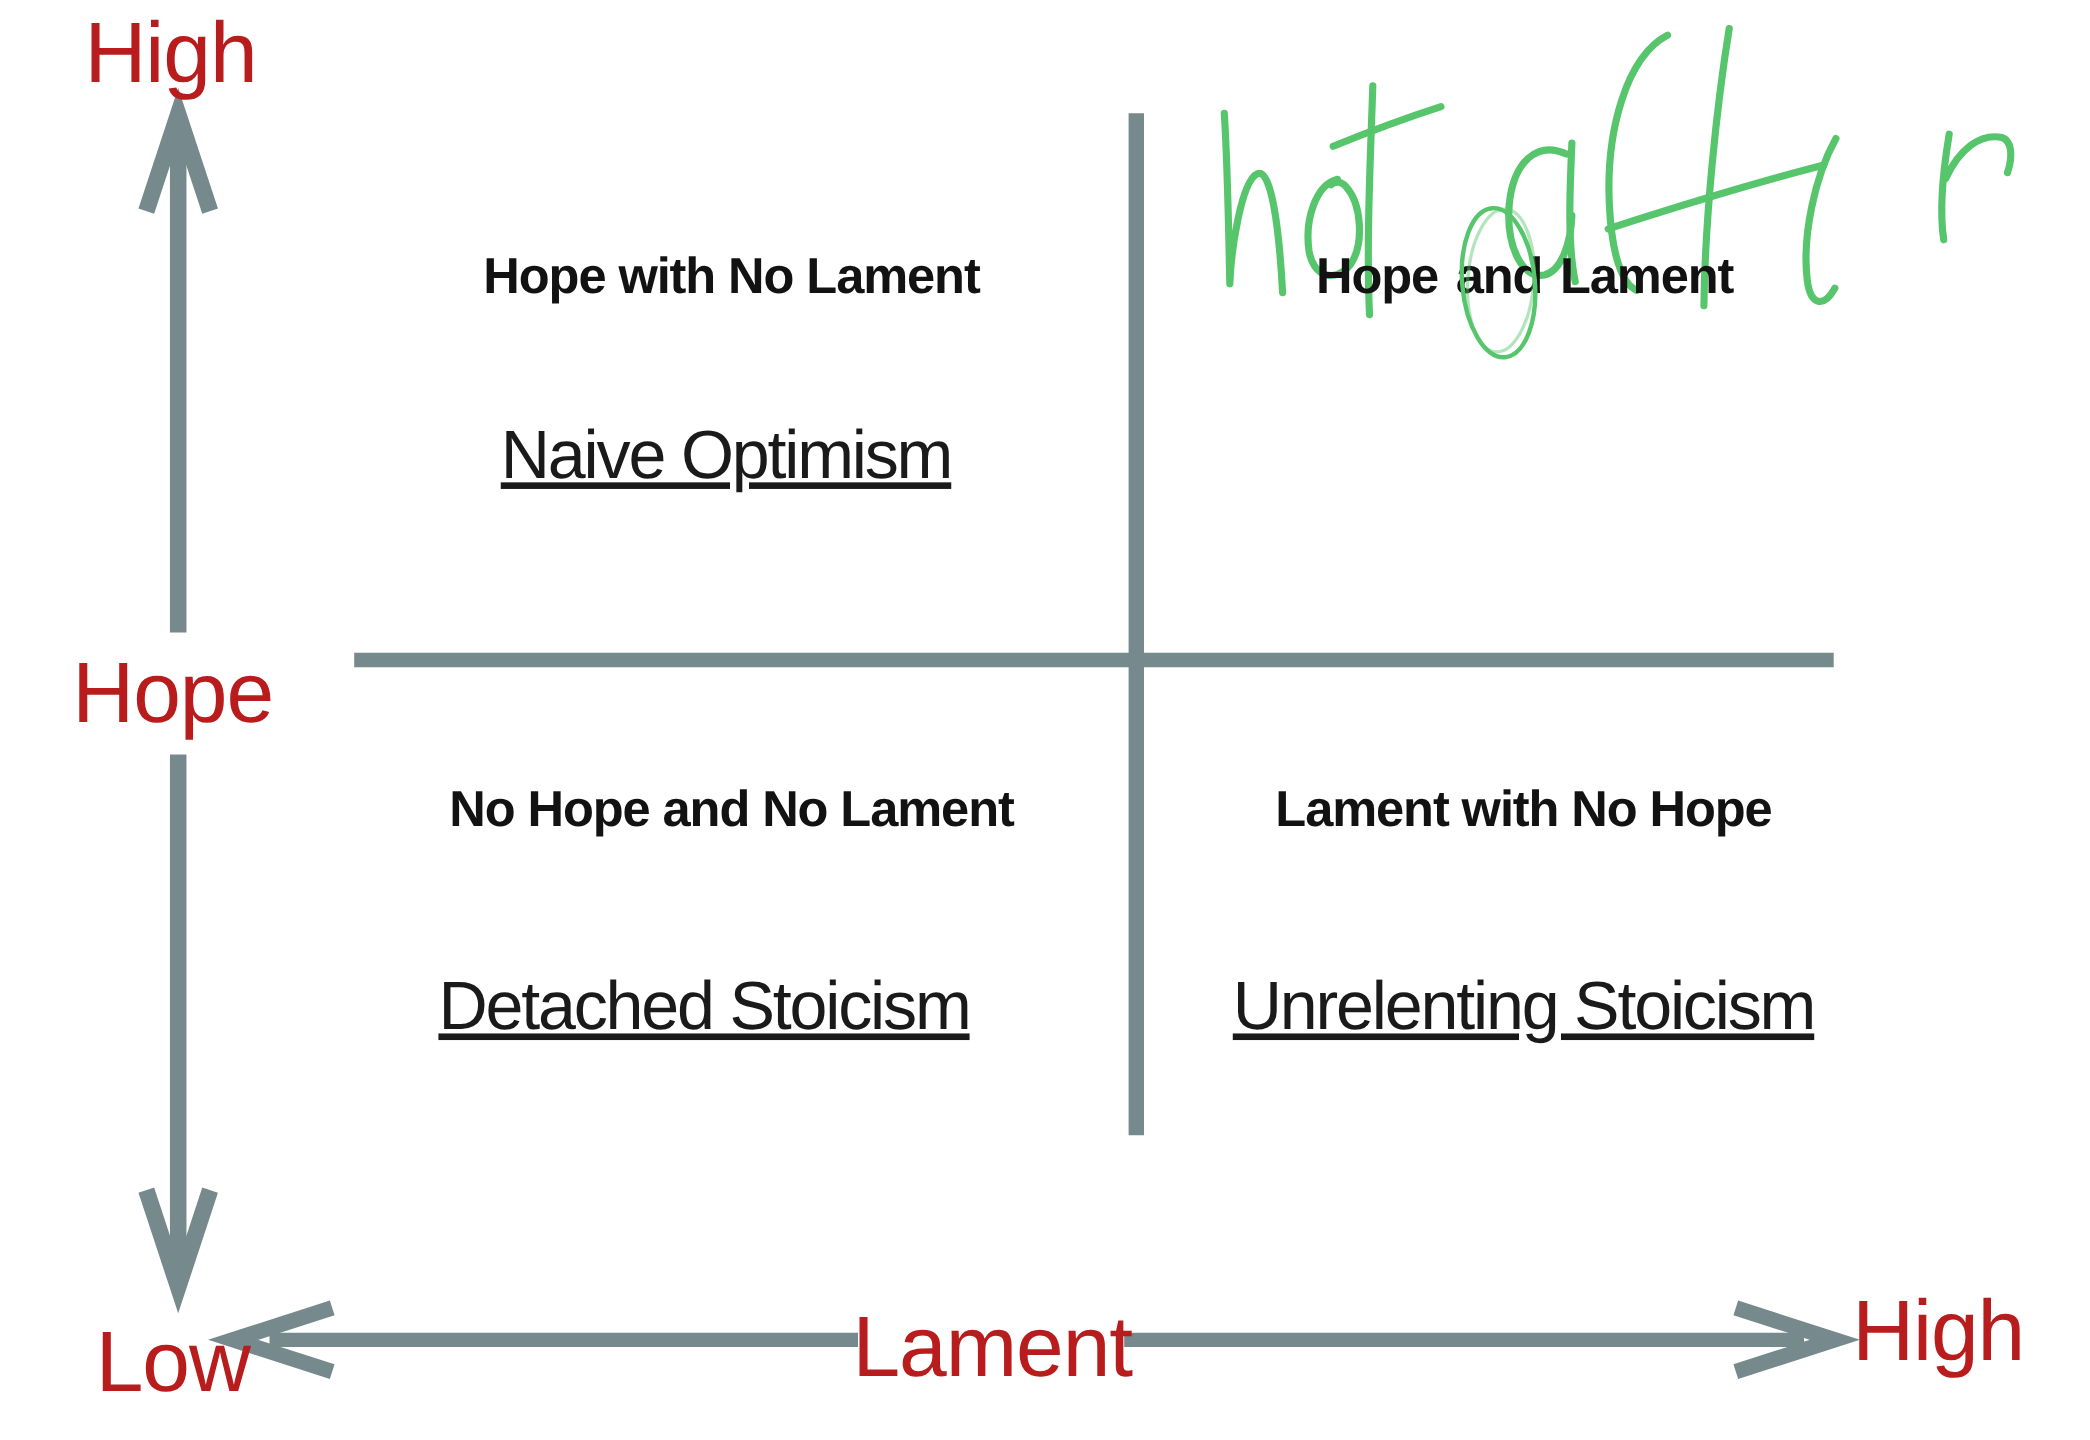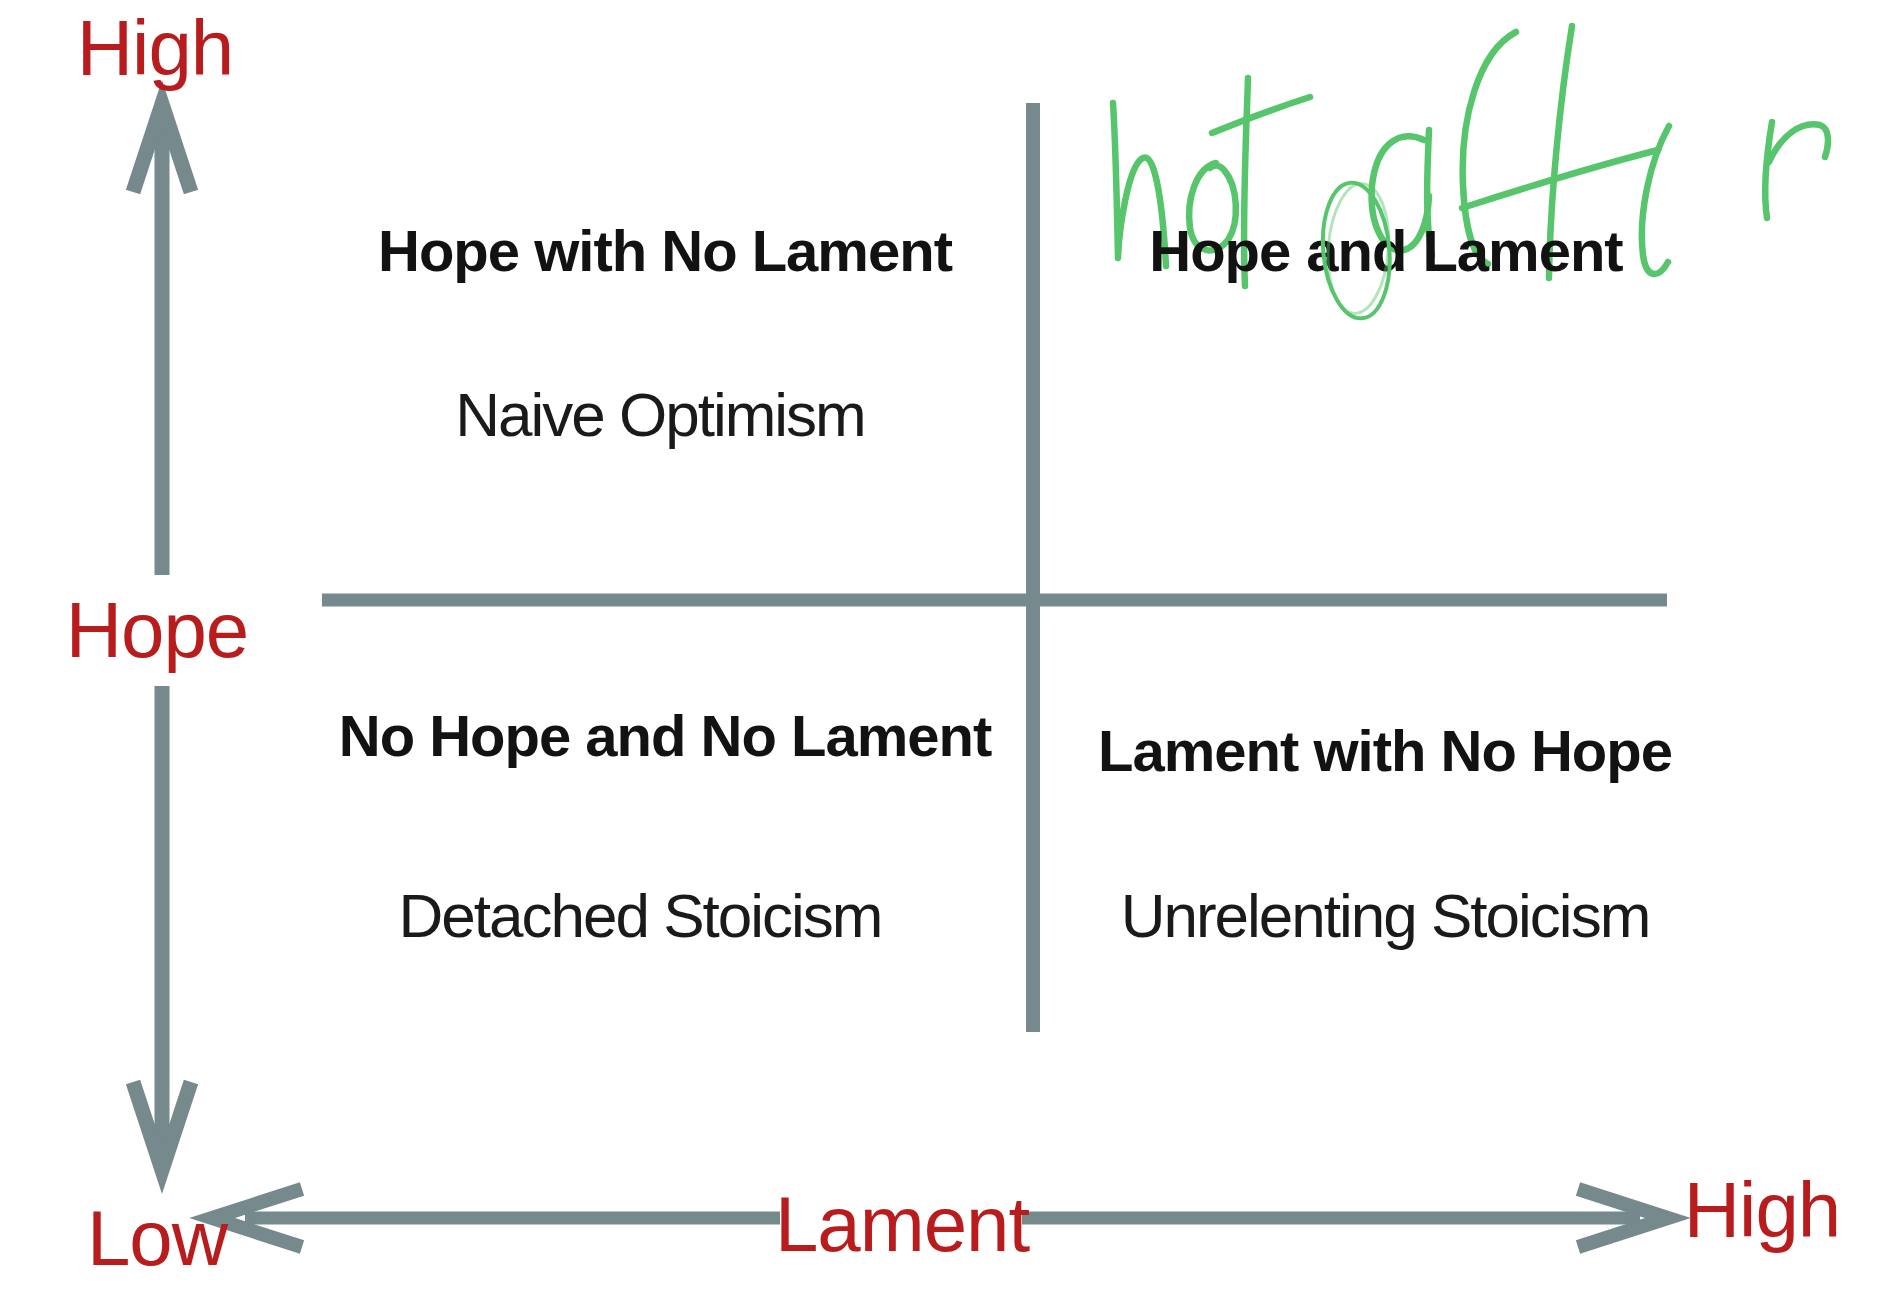--- a/index.html
+++ b/index.html
@@ -8,24 +8,24 @@
     width:1900px;height:1309px;
     background:#ffffff;
     font-family:"Liberation Sans",sans-serif;
     overflow:hidden;
   }
   .abs{position:absolute;transform:translate(-50%,-50%);white-space:nowrap;}
   .axis-label{
     font-size:78px;font-weight:400;color:#b91c1c;letter-spacing:-1px;
   }
   .q-title{
-    font-size:58px;font-weight:700;color:#121212;letter-spacing:-1px;
+    font-size:46px;font-weight:700;color:#121212;letter-spacing:-1px;
   }
   .q-sub{
-    font-size:62px;font-weight:400;color:#1a1a1a;letter-spacing:-2px;
+    font-size:62px;font-weight:400;color:#1a1a1a;letter-spacing:-2px;text-decoration:underline;
   }
   .title-flex{display:flex;gap:16px;align-items:baseline;justify-content:center;}
   .circled{position:relative;display:inline-block;}
   .circle-svg{
     position:absolute;left:50%;top:-42px;transform:translateX(-50%);
     width:110px;height:152px;overflow:visible;pointer-events:none;
   }
   svg.layer{position:absolute;left:0;top:0;}
 </style>
 </head>
@@ -96,16 +96,16 @@
         <ellipse cx="55" cy="76" rx="33" ry="68" fill="none" stroke="#57c56c" stroke-width="4" transform="rotate(-5 55 76)"></ellipse>
         <ellipse cx="57" cy="74" rx="30" ry="65" fill="none" stroke="#57c56c" stroke-width="3" opacity="0.45" transform="rotate(4 57 74)"></ellipse>
       </svg>
     </span>
     <span>Lament</span>
   </div>
 
   <div class="abs q-title" style="left:665px;top:735px;">No Hope and No Lament</div>
   <div class="abs q-sub" style="left:640px;top:915px;">Detached Stoicism</div>
 
-  <div class="abs q-title" style="left:1385px;top:735px;margin-top:15px;">Lament with No Hope</div>
+  <div class="abs q-title" style="left:1385px;top:735px;">Lament with No Hope</div>
   <div class="abs q-sub" style="left:1385px;top:915px;">Unrelenting Stoicism</div>
 
 </div>
 
 </body></html>

